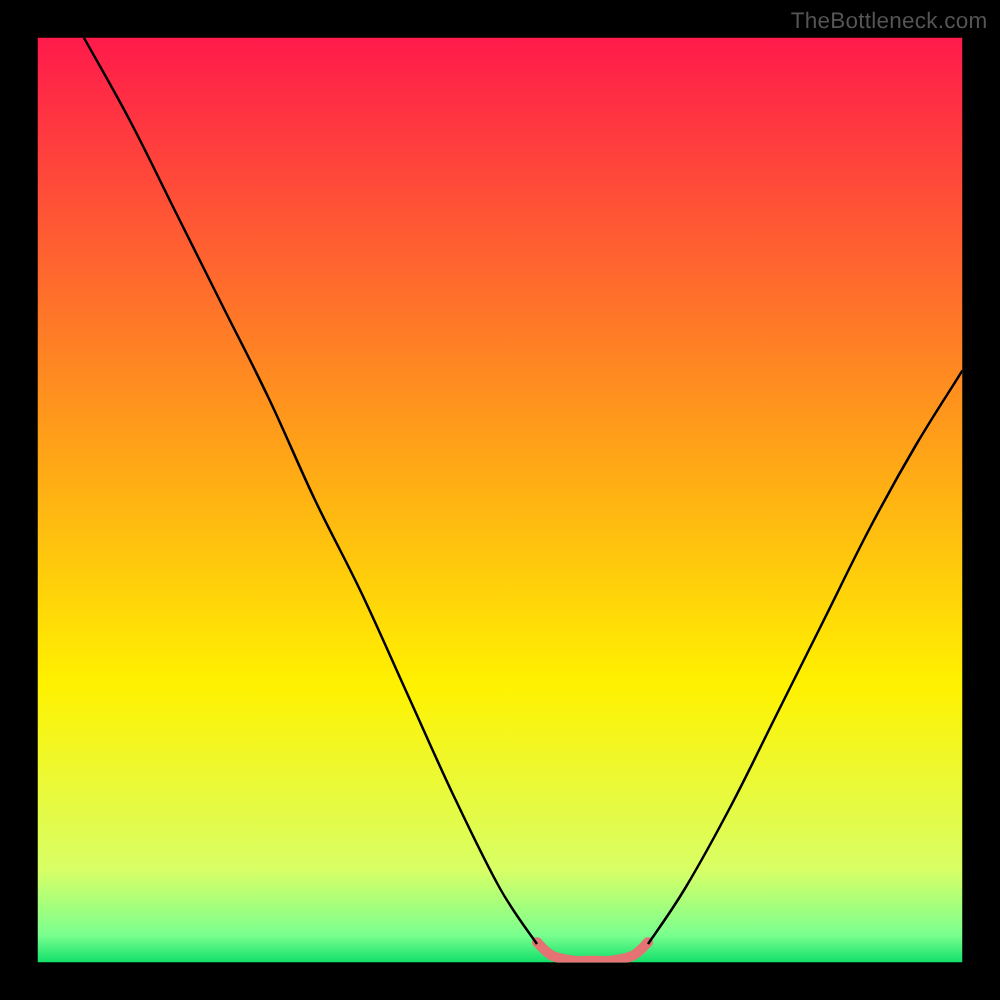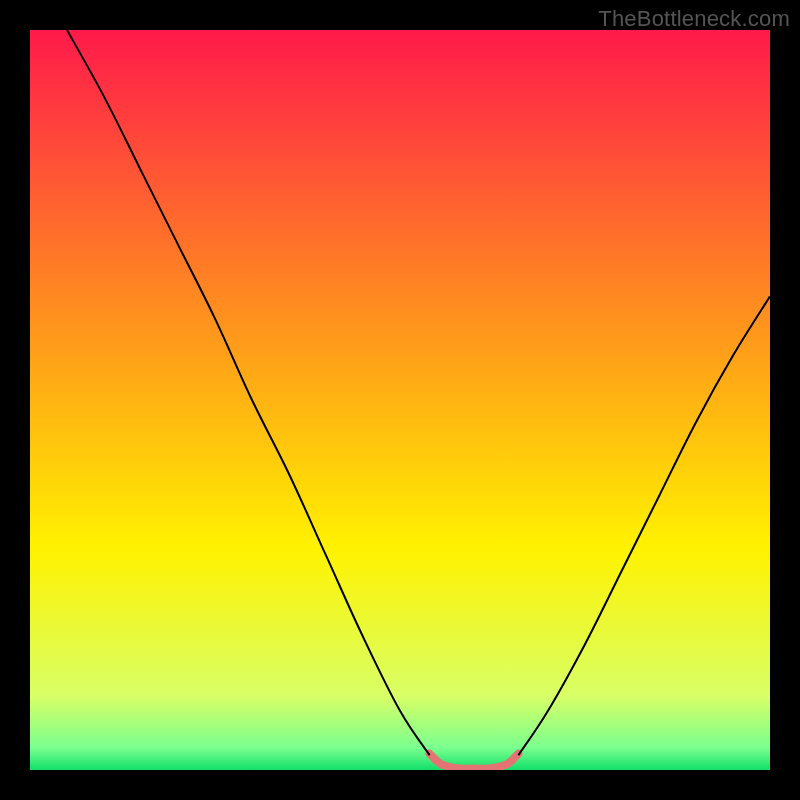--- a/index.html
+++ b/index.html
@@ -8,21 +8,21 @@
     position: relative;
     width: 800px;
     height: 800px;
     background: #000;
   }
   .watermark {
     position: absolute;
     top: 6px;
     right: 10px;
     font-family: Arial, Helvetica, sans-serif;
-    font-size: 22px;
+    font-size: 18px;
     color: #555555;
     font-weight: 400;
     letter-spacing: 0.2px;
   }
   .plot {
     position: absolute;
     left: 30px;
     top: 30px;
     width: 740px;
     height: 740px;

